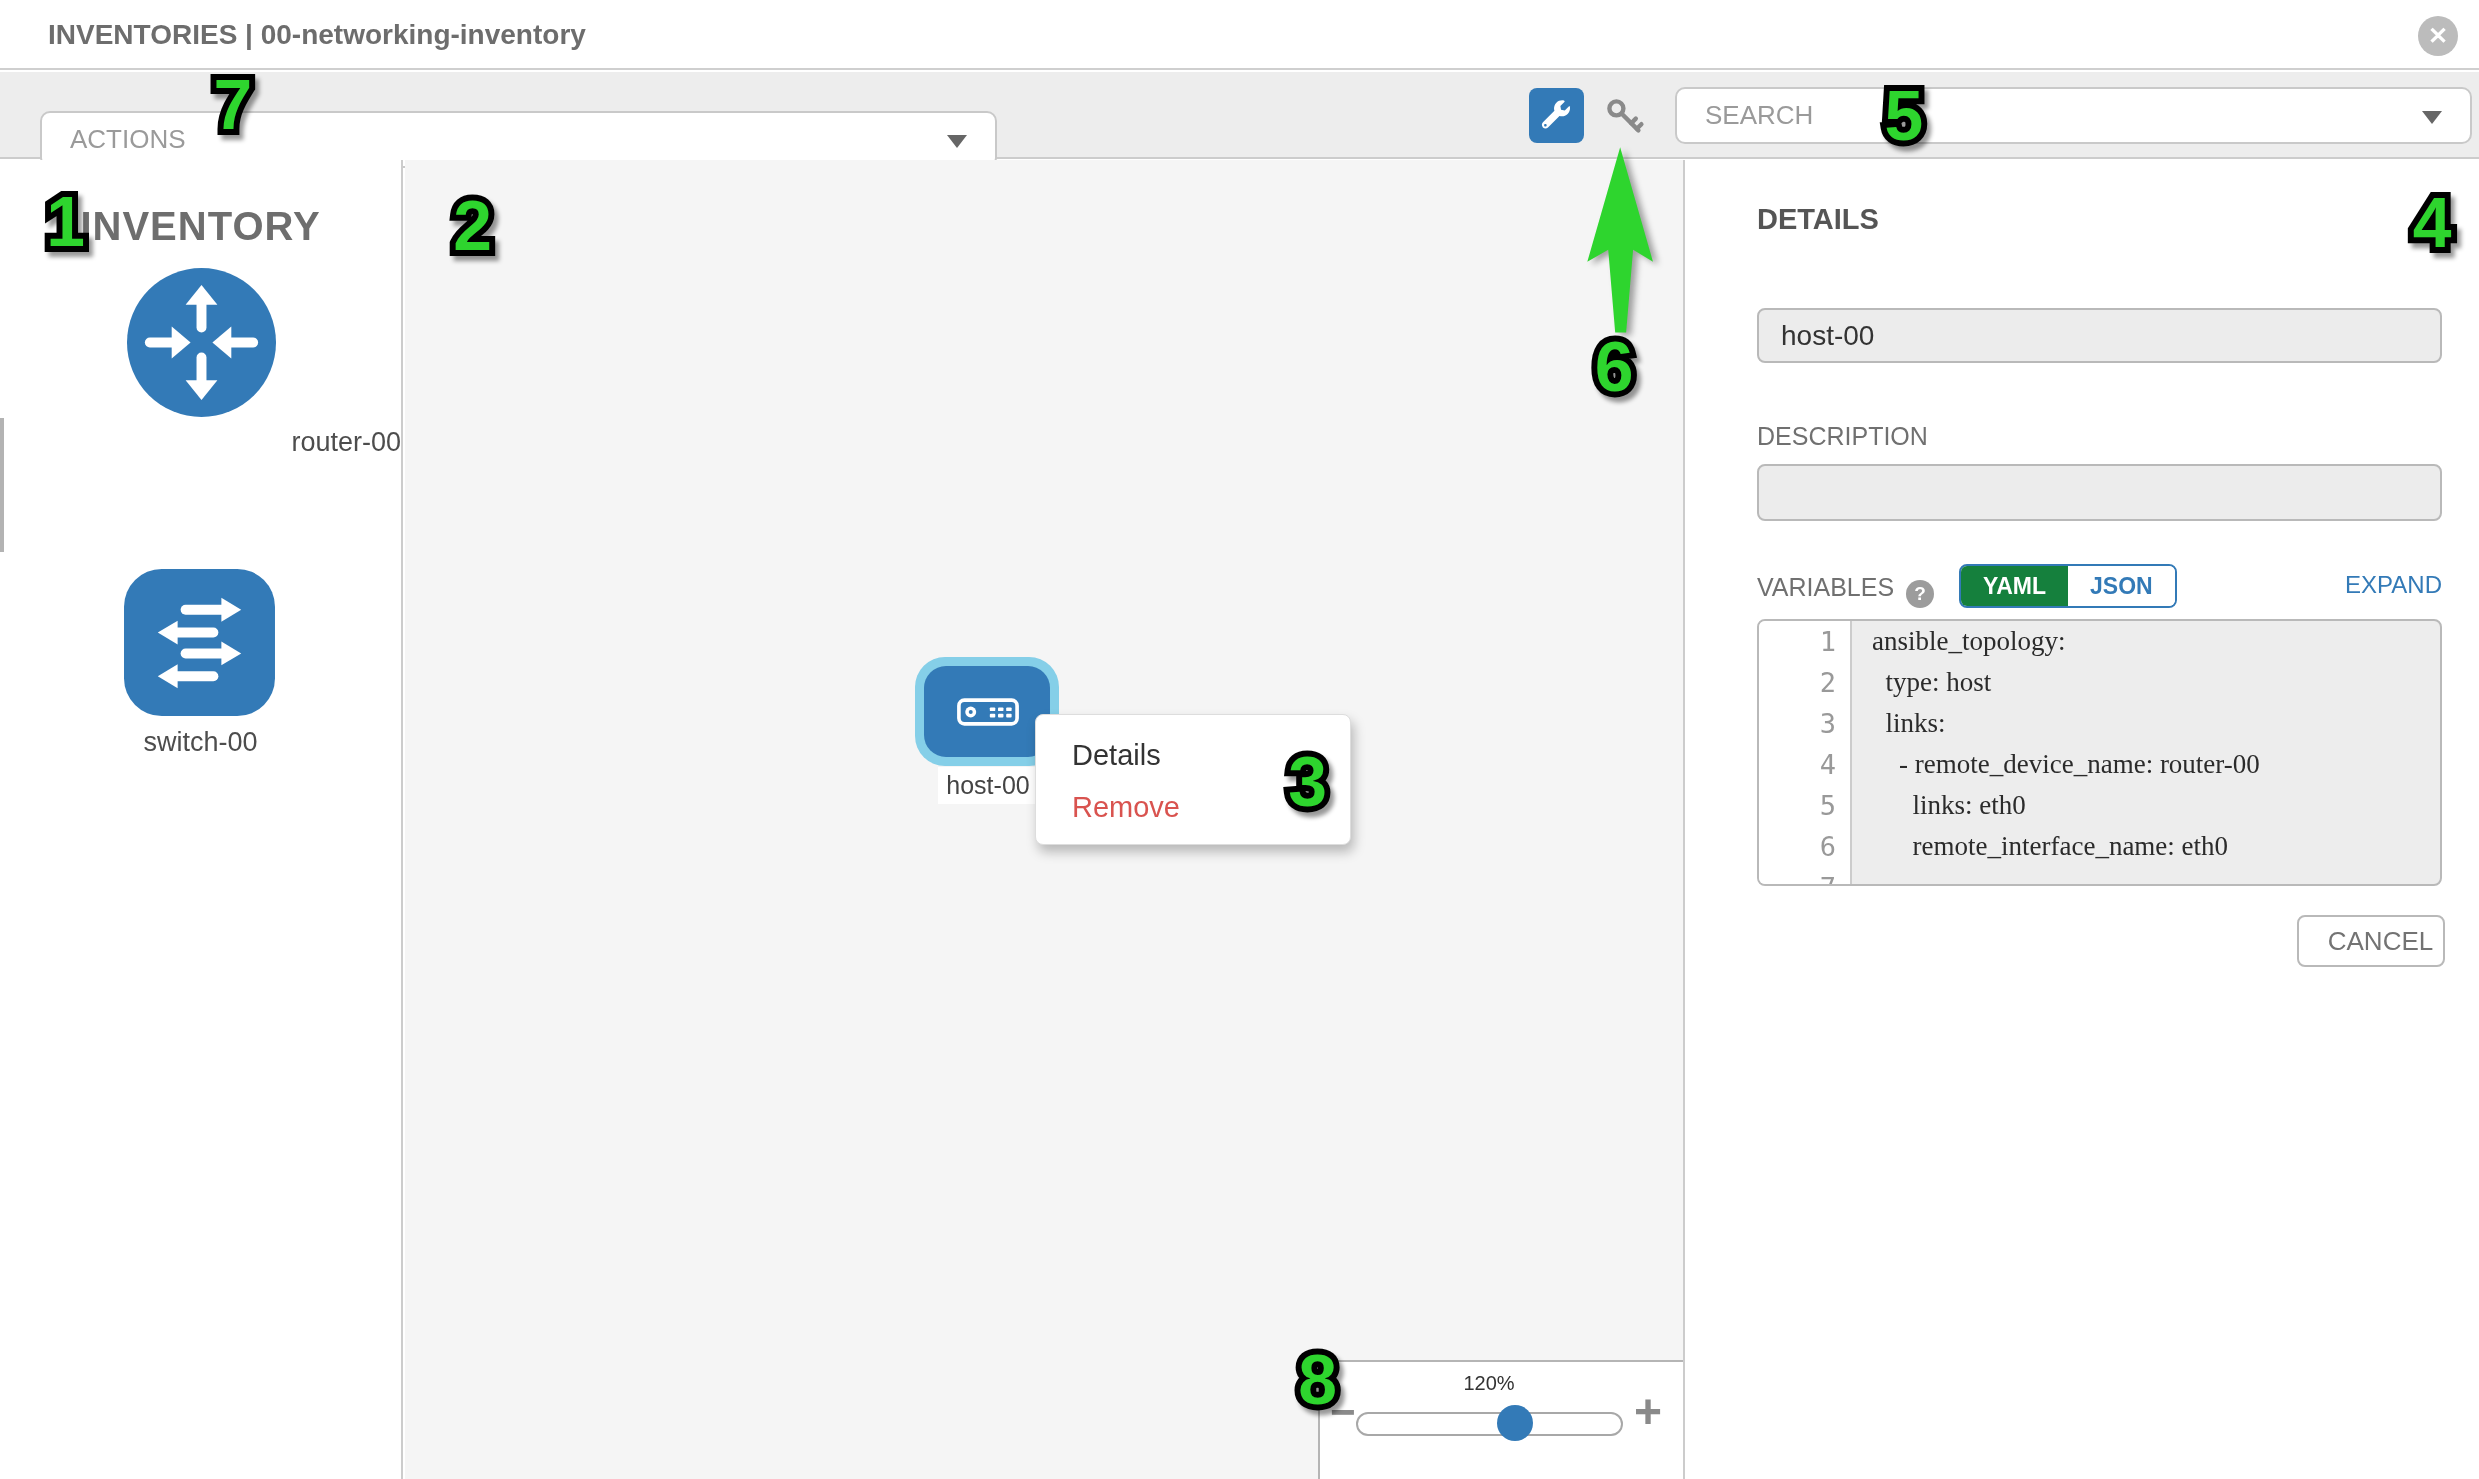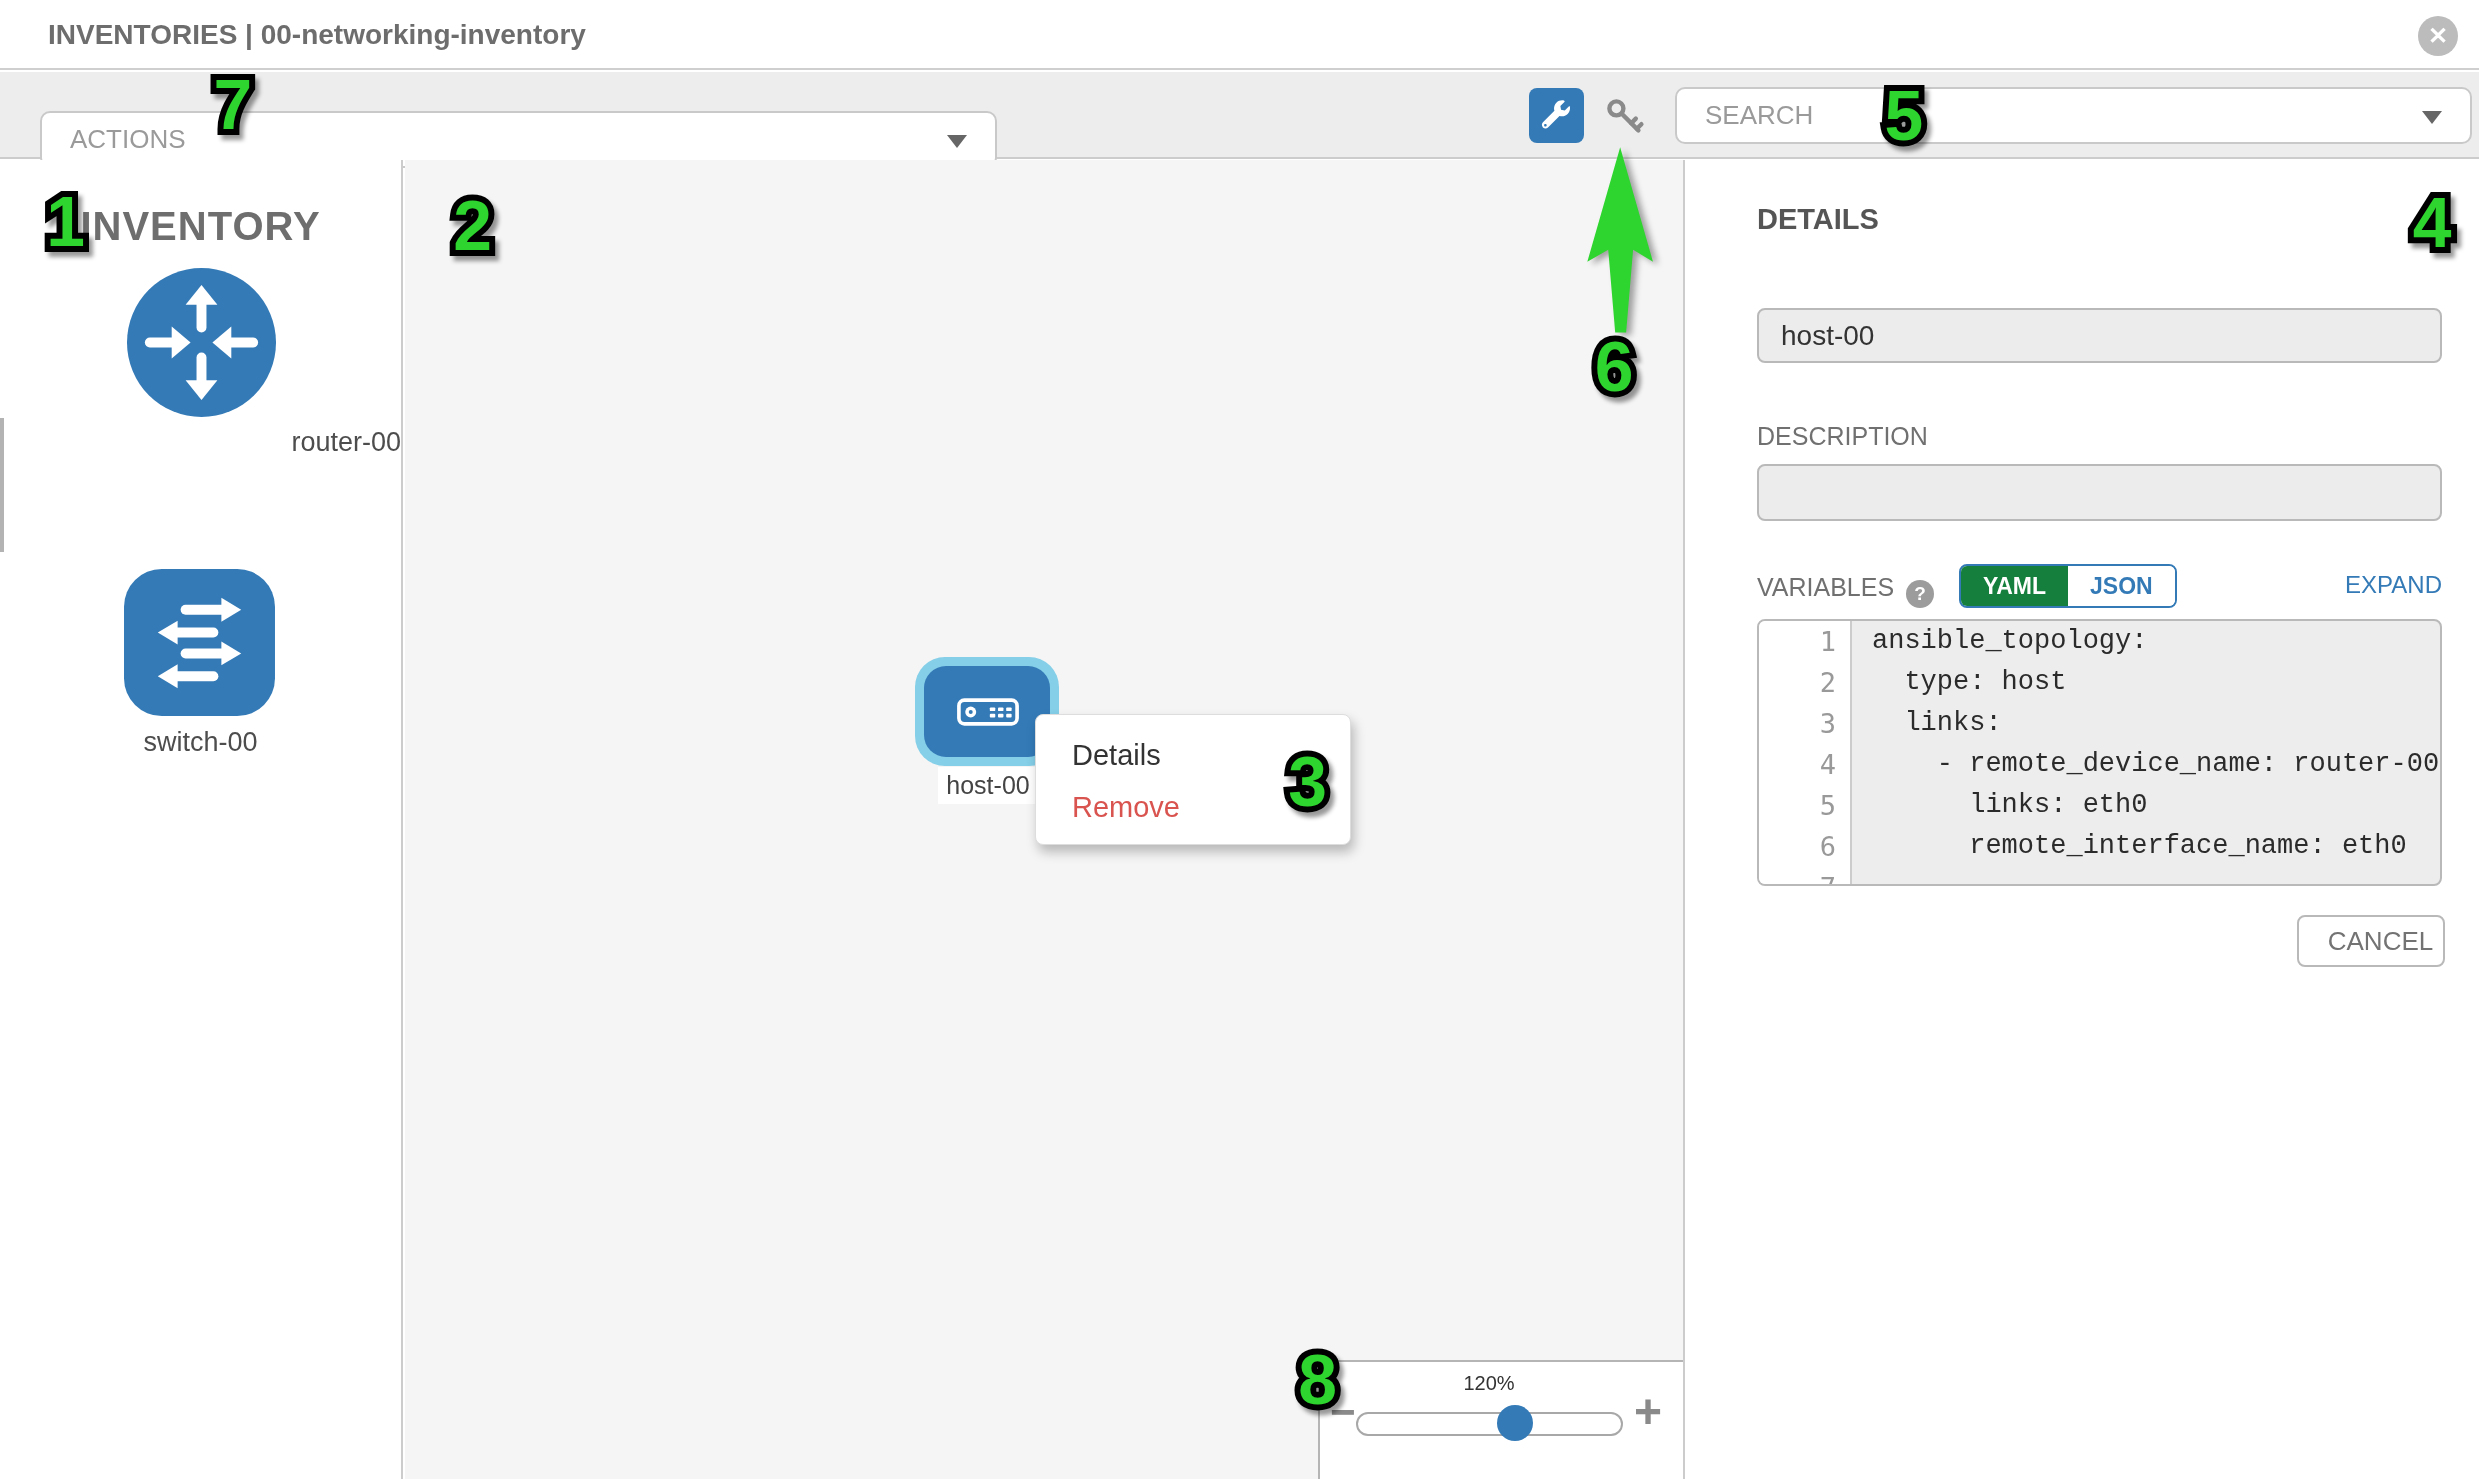--- a/index.html
+++ b/index.html
@@ -66,21 +66,21 @@
   .vars-row { top:413px; font-size:25px; color:#707070; height:46px; }
   .toggle-group { position:absolute; left:202px; top:-9px; height:44px; border:2px solid #337ab7; border-radius:8px; overflow:hidden; display:flex; }
   .toggle-btn { height:40px; line-height:40px; padding:0 22px; font-size:23px; font-weight:bold; border:none; cursor:pointer; font-family:"Liberation Sans",sans-serif; }
   .toggle-yaml { background:#15803d; color:#ffffff;text-align:center; }
   .toggle-json { background:#ffffff; color:#337ab7; }
   .expand-link { position:absolute; right:0; top:-2px; font-size:24px; color:#337ab7; cursor:pointer; text-decoration:none; }
   .editor { position:absolute; left:70px; top:459px; width:685px; height:267px; border:2px solid #b9b9b9; border-radius:8px; background:#ededed; overflow:hidden; }
   .editor-gutter { position:absolute; left:0; top:0; width:93px; height:100%; background:#ffffff; border-right:2px solid #cccccc; }
   .ln { display:block; height:41px; line-height:41px; text-align:right; padding-right:14px; font-family:"DejaVu Sans Mono",monospace; font-size:27px; color:#999999; }
   .editor-code { position:absolute; left:95px; top:0; right:0; }
-  .cd { display:block; height:41px; line-height:41px; padding-left:18px; font-family:Liberation Mono, monospace; font-size:27px; color:#2b2b2b; white-space:pre; }
+  .cd { display:block; height:41px; line-height:41px; padding-left:18px; font-family:Liberation Serif, serif; font-size:27px; color:#2b2b2b; white-space:pre; }
   .cancel-btn { position:absolute; left:610px; top:755px; width:148px; height:52px; background:#ffffff; border:2px solid #b9b9b9; border-radius:8px; font-size:26px; color:#737373; cursor:pointer; font-family:"Liberation Sans",sans-serif;padding-left:19px; }
 
   
   .overlay { position:absolute; left:0; top:0; width:2480px; height:1480px; pointer-events:none; z-index:50; }
   .ann { font-family:"Liberation Sans",sans-serif; font-size:70px; font-weight:bold; fill:#2ed52e; stroke:#000000; stroke-width:12px; paint-order:stroke; filter:drop-shadow(4px 5px 2px rgba(0,0,0,0.4)); }
   .ann-arrow { fill:#2ed52e; filter:drop-shadow(5px 3px 3px rgba(0,0,0,0.35)); }
 </style>
 </head>
 <body>
 

